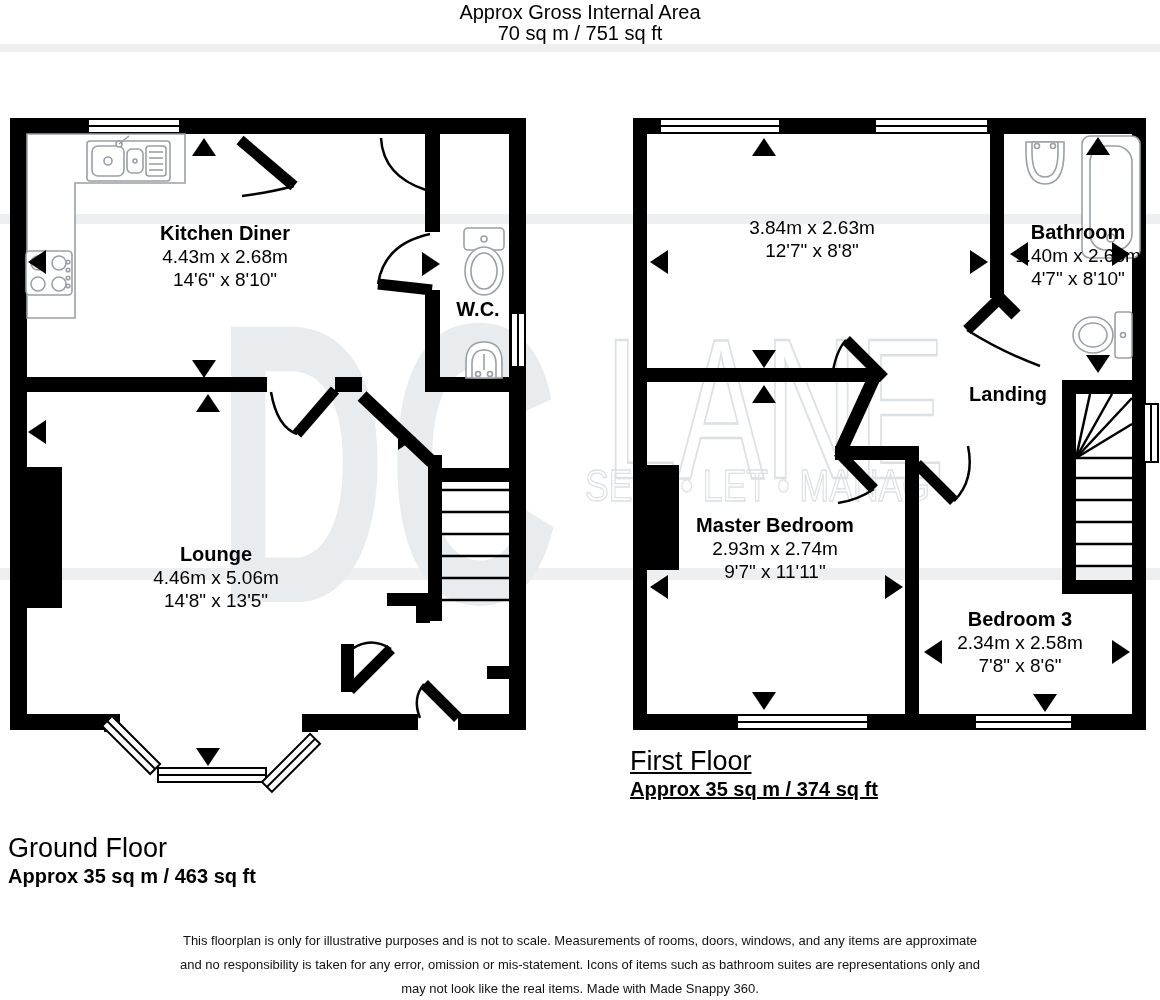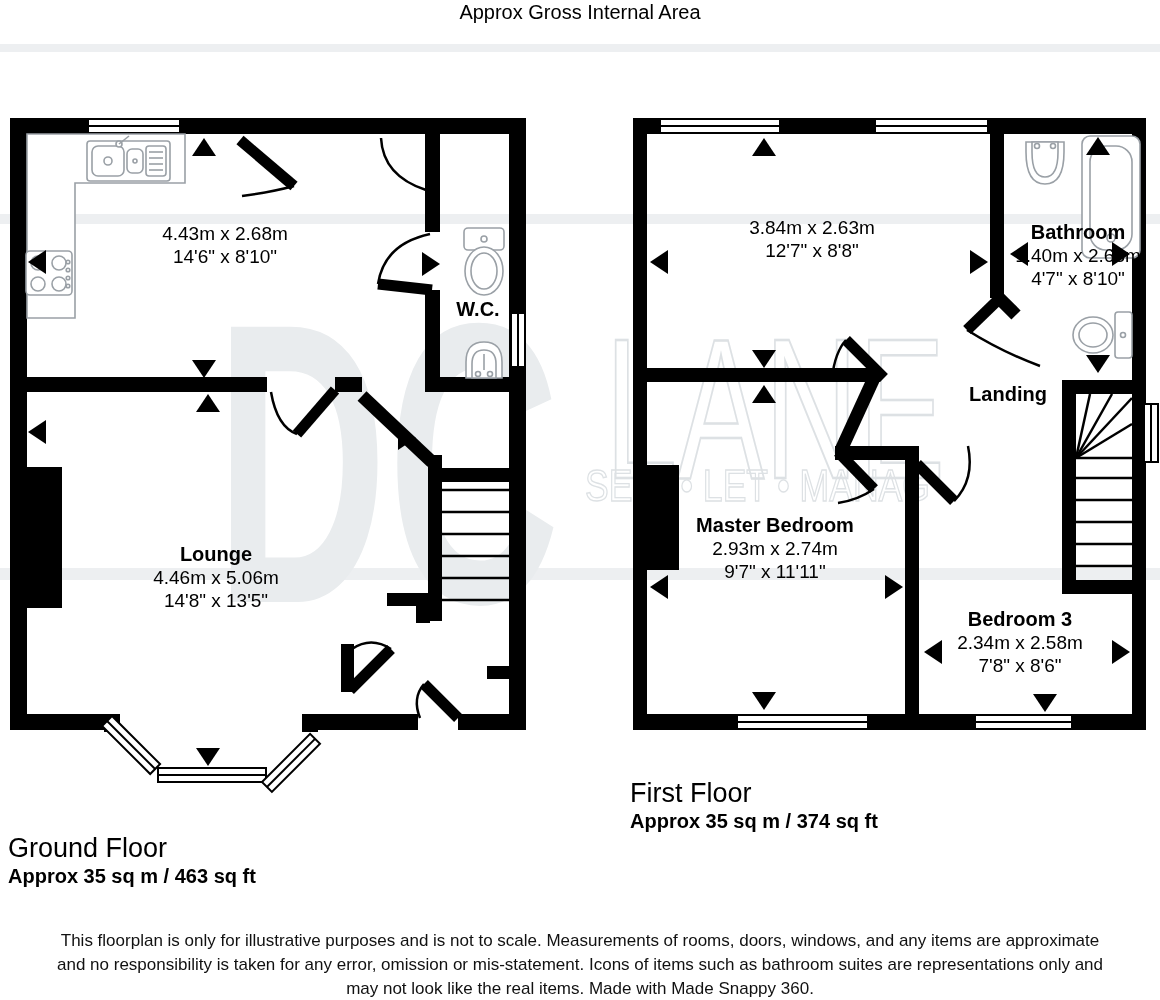--- a/index.html
+++ b/index.html
@@ -6,21 +6,21 @@
   .canvas{position:relative;width:1160px;height:1000px;background:#fff;overflow:hidden;
           font-family:"Liberation Sans", sans-serif;color:#000;}
   .hdr{position:absolute;top:2px;left:0;width:100%;text-align:center;
        font-size:20px;font-weight:normal;line-height:21px;}
   .room-label{position:absolute;text-align:center;line-height:23px;font-size:19px;}
   .room-label .rname{font-weight:bold;font-size:20px;}
   .caption .fname{font-size:27px;line-height:30px;}
   .caption .farea{font-size:20px;font-weight:bold;line-height:26px;}
   .caption{position:absolute;}
   .disclaimer{position:absolute;top:929px;left:0;width:100%;text-align:center;
-              font-size:17px;line-height:24px;color:#111;}
+              font-size:13px;line-height:24px;color:#111;}
   svg{position:absolute;left:0;top:0;}
   .wall{fill:#000;}
   .wline{stroke:#000;stroke-width:13;}
   .leaf{stroke:#000;stroke-width:11;}
   .arc{stroke:#000;stroke-width:2.5;fill:none;}
   .win{fill:#fff;stroke:#000;stroke-width:2;}
   .winline{stroke:#000;stroke-width:2;}
   .tread{stroke:#000;stroke-width:2.5;}
   .fix{fill:#fff;stroke:#9aa0a6;stroke-width:1.6;}
   .fixl{stroke:#9aa0a6;stroke-width:1.6;fill:none;}
@@ -255,23 +255,25 @@
         <polygon class="arrow" points="1010,254 1028,242 1028,266"></polygon>
         <polygon class="arrow" points="1130,254 1112,242 1112,266"></polygon>
         <polygon class="arrow" points="1086,155 1110,155 1098,137"></polygon>
         <polygon class="arrow" points="1086,355 1110,355 1098,373"></polygon>
       </g>
     </g>
   </svg>
 
   <div class="hdr">
     <div>Approx Gross Internal Area</div>
+    <div>70 sq m / 751 sq ft</div>
   </div>
 
   <div class="room-label" style="left:105px;top:222px;width:240px;">
+    <div class="rname">Kitchen Diner</div>
     <div>4.43m x 2.68m</div>
     <div>14'6" x 8'10"</div>
   </div>
   <div class="room-label" style="left:440px;top:298px;width:76px;">
     <div class="rname">W.C.</div>
   </div>
   <div class="room-label" style="left:96px;top:543px;width:240px;">
     <div class="rname">Lounge</div>
     <div>4.46m x 5.06m</div>
     <div>14'8" x 13'5"</div>
@@ -297,21 +299,21 @@
   <div class="room-label" style="left:900px;top:608px;width:240px;">
     <div class="rname">Bedroom 3</div>
     <div>2.34m x 2.58m</div>
     <div>7'8" x 8'6"</div>
   </div>
 
   <div class="caption" style="left:8px;top:833px;">
     <div class="fname">Ground Floor</div>
     <div class="farea">Approx 35 sq m / 463 sq ft</div>
   </div>
-  <div class="caption" style="left:630px;top:778px;">
+  <div class="caption" style="left:630px;top:746px;text-decoration:underline;">
     <div class="fname">First Floor</div>
     <div class="farea">Approx 35 sq m / 374 sq ft</div>
   </div>
 
   <div class="disclaimer">
     <div>This floorplan is only for illustrative purposes and is not to scale. Measurements of rooms, doors, windows, and any items are approximate</div>
     <div>and no responsibility is taken for any error, omission or mis-statement. Icons of items such as bathroom suites are representations only and</div>
     <div>may not look like the real items. Made with Made Snappy 360.</div>
   </div>
 

